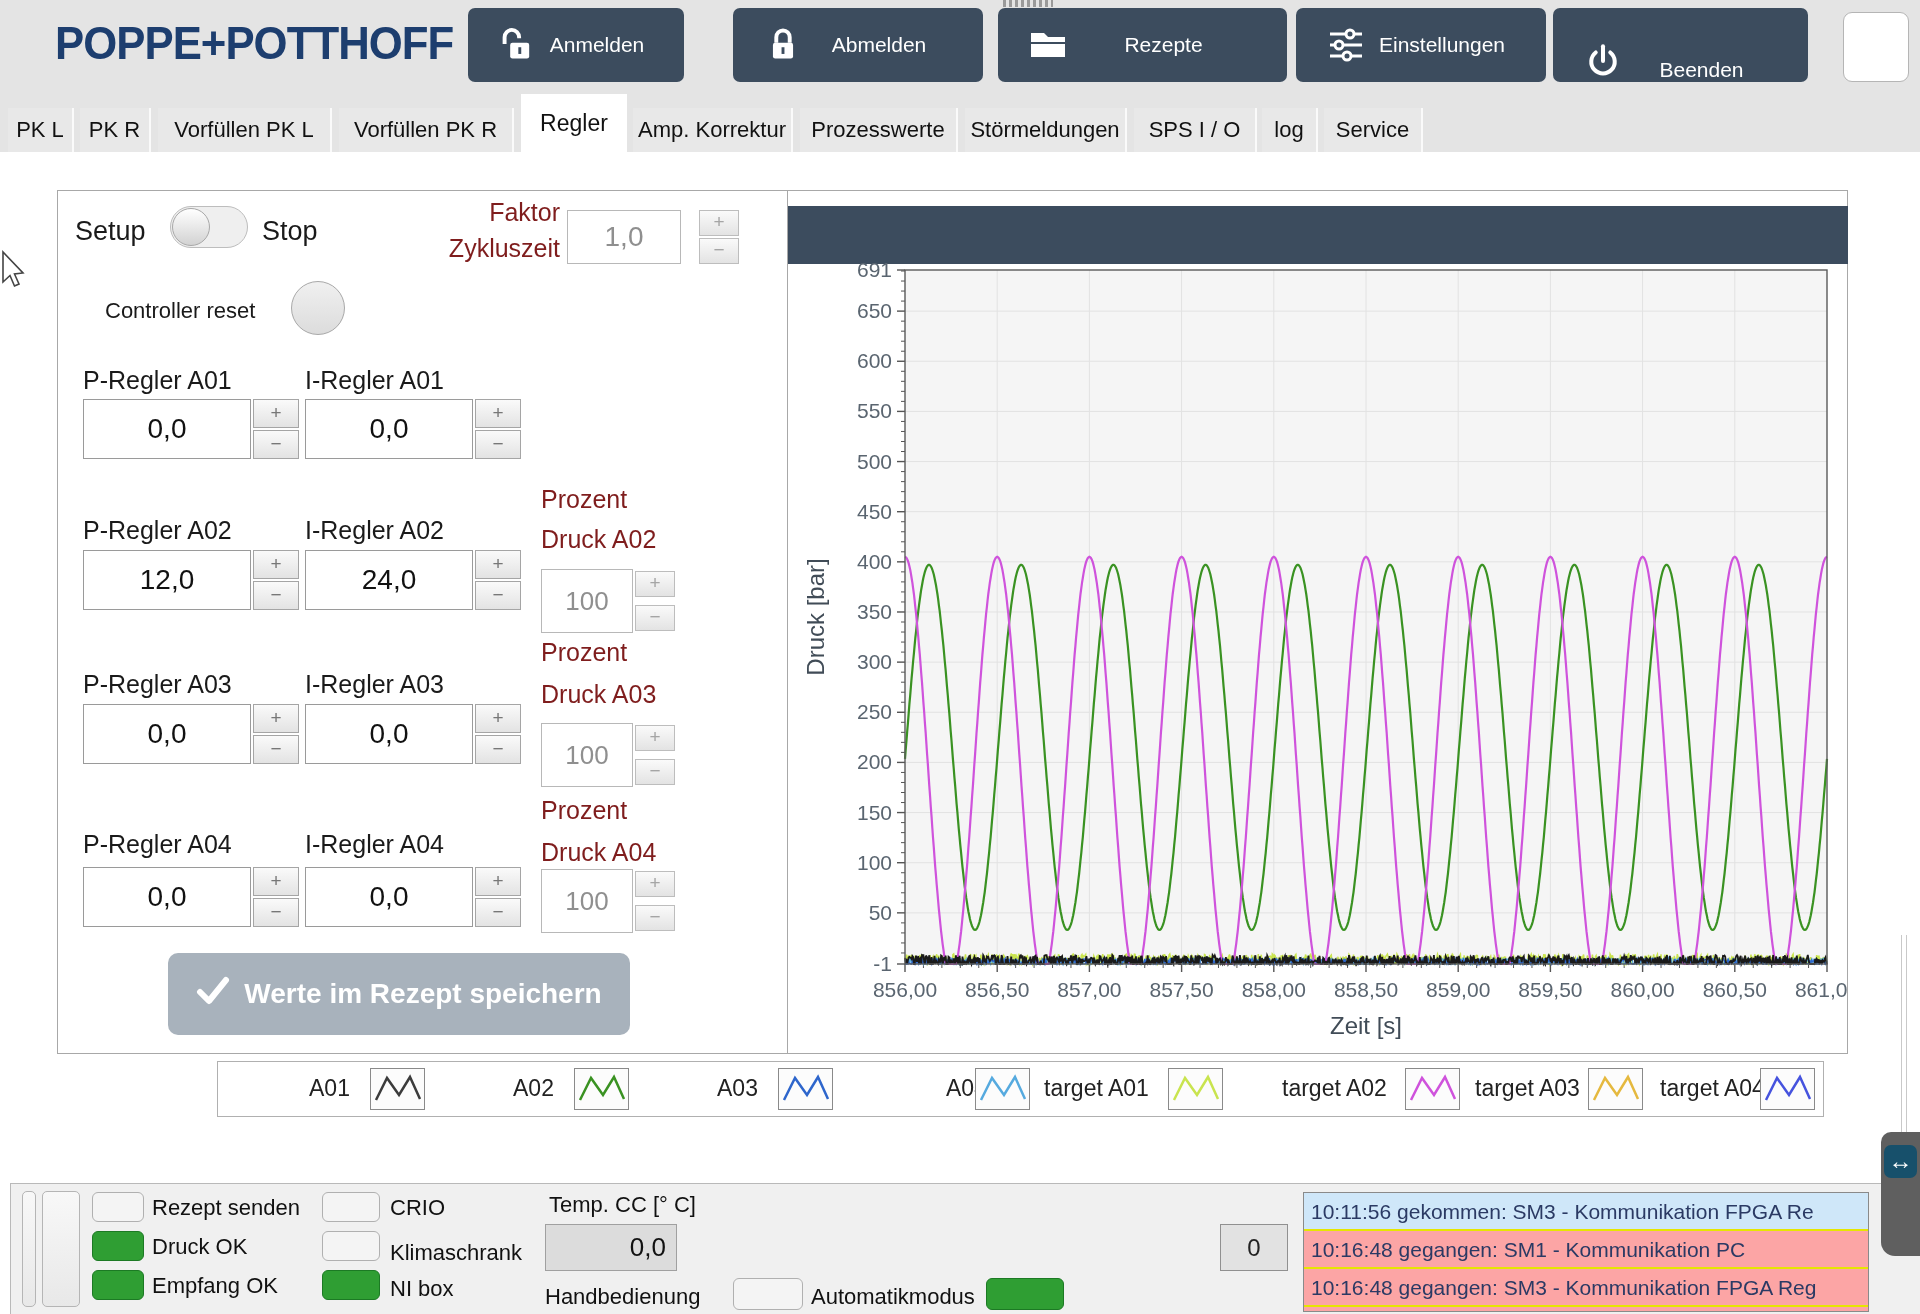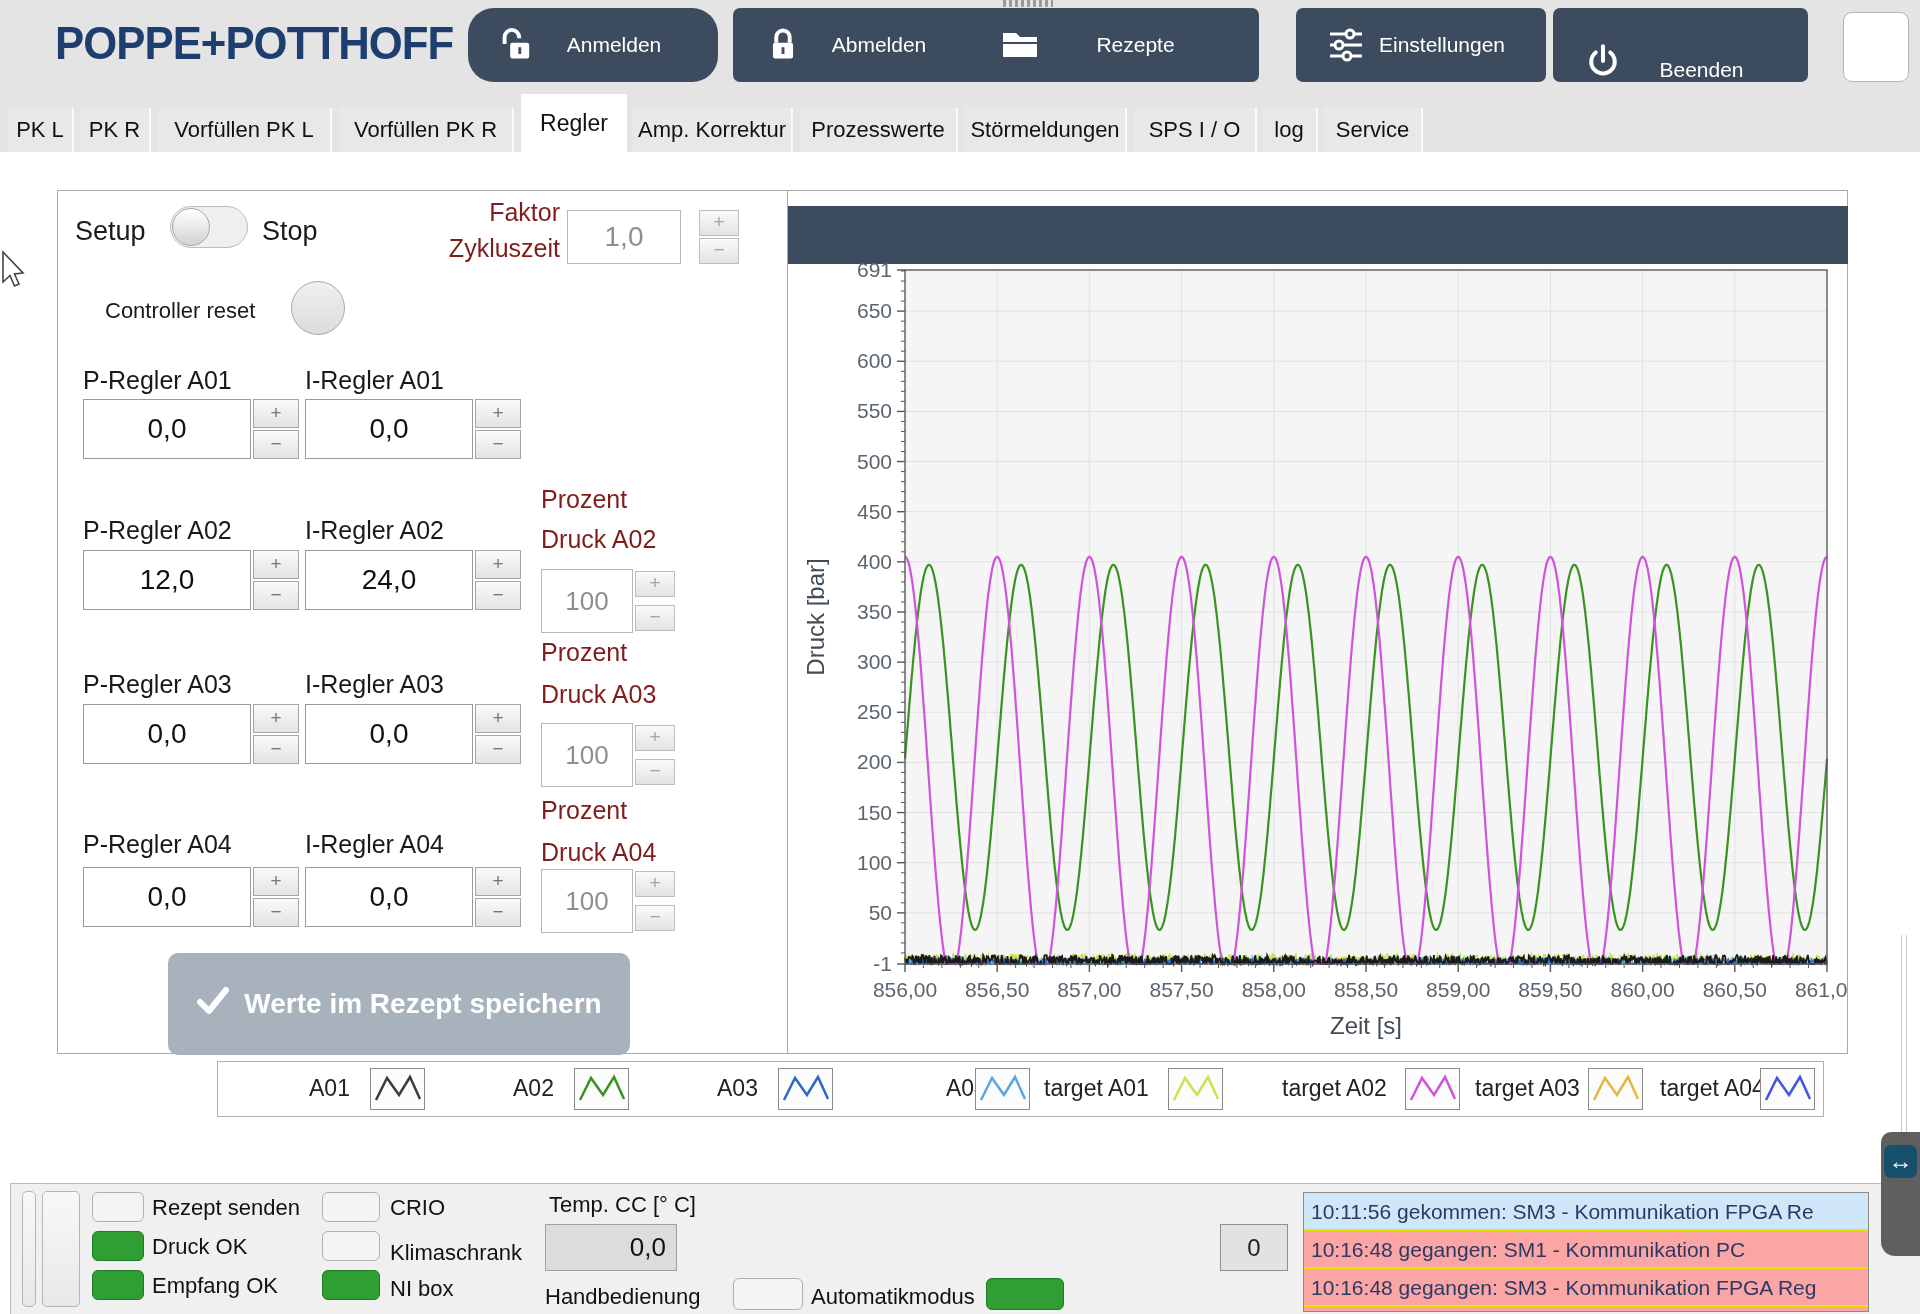--- a/index.html
+++ b/index.html
@@ -41,21 +41,21 @@
   .stepper { position:absolute; display:flex; flex-direction:column; gap:2px; }
   .stepbtn { width:46px; height:29px; background:linear-gradient(#fafafa,#e3e3e3);
     border:1px solid #a5a5a5; color:#777; font-size:19px; line-height:25px; text-align:center; cursor:pointer; }
   .stepbtn.small { width:40px; height:26px; line-height:22px; color:#a5a5a5; border-color:#bdbdbd; }
   .toggle { position:absolute; left:170px; top:206px; width:78px; height:42px; background:#efefef;
     border:1px solid #bdbdbd; border-radius:21px; cursor:pointer; }
   .knob { position:absolute; left:1px; top:1px; width:38px; height:38px; border-radius:50%;
     background:linear-gradient(#ffffff,#d2d2d2); border:1px solid #a8a8a8; }
   .reset-btn { position:absolute; left:291px; top:281px; width:54px; height:54px; border-radius:50%;
     background:linear-gradient(#f0f0f0,#dcdcdc); border:1px solid #a8a8a8; cursor:pointer; }
-  .save-btn { position:absolute; left:168px; top:953px; width:462px; height:102px; border:none;
+  .save-btn { position:absolute; left:168px; top:953px; width:462px; height:82px; border:none;
     border-radius:10px; background:#a8b2bc; color:#fff; font-size:28px; font-weight:600;
     display:flex; align-items:center; justify-content:center; gap:14px; cursor:pointer; }
 
   
   .chart-header { position:absolute; left:788px; top:206px; width:1060px; height:58px; background:#3c4c5e; }
   #chart-svg { position:absolute; left:788px; top:190px; }
   #chart-svg text { font-family:"Liberation Sans", sans-serif; }
 
   
   .legend-box { position:absolute; left:217px; top:1061px; width:1607px; height:56px;
@@ -86,21 +86,21 @@
   .vline { position:absolute; top:935px; width:1px; height:248px; background:#c9c9c9; }
 </style>
 </head>
 <body>
 
 <div class="screen">
 
   <div class="toolbar">
     <div class="logo">POPPE+POTTHOFF</div>
 
-    <button class="tbtn" style="left:468px;width:250px;border-radius:26px;">
+    <button class="tbtn" style="left:468px;width:216px;">
       <span class="ticon">
         <svg width="38" height="38" viewBox="0 0 34 34">
             <path d="M5 16 V10 a6.5 6.5 0 0 1 13 0 v1" fill="none" stroke="#fff" stroke-width="3.5"></path>
             <rect x="10" y="15" width="17" height="14" rx="2" fill="#fff"></rect>
             <rect x="17.3" y="19" width="2.6" height="6" fill="#3c4c5e"></rect>
           </svg>
       </span>
       <span class="tlabel">Anmelden</span>
     </button>
 
@@ -108,21 +108,21 @@
       <span class="ticon">
         <svg width="38" height="38" viewBox="0 0 34 34">
             <path d="M11 15 V10 a6 6 0 0 1 12 0 V15" fill="none" stroke="#fff" stroke-width="3.5"></path>
             <rect x="8" y="15" width="18" height="14" rx="2" fill="#fff"></rect>
             <rect x="15.7" y="19" width="2.6" height="6" fill="#3c4c5e"></rect>
           </svg>
       </span>
       <span class="tlabel">Abmelden</span>
     </button>
 
-    <button class="tbtn" style="left:970px;width:289px;">
+    <button class="tbtn" style="left:998px;width:289px;">
       <span class="ticon">
         <svg width="40" height="36" viewBox="0 0 40 36">
             <path d="M3 6 h13 l4 4 h17 v5 H3 z" fill="#fff"></path>
             <path d="M3 17 h34 v13 H3 z" fill="#fff"></path>
           </svg>
       </span>
       <span class="tlabel">Rezepte</span>
     </button>
 
     <button class="tbtn" style="left:1296px;width:250px;">

